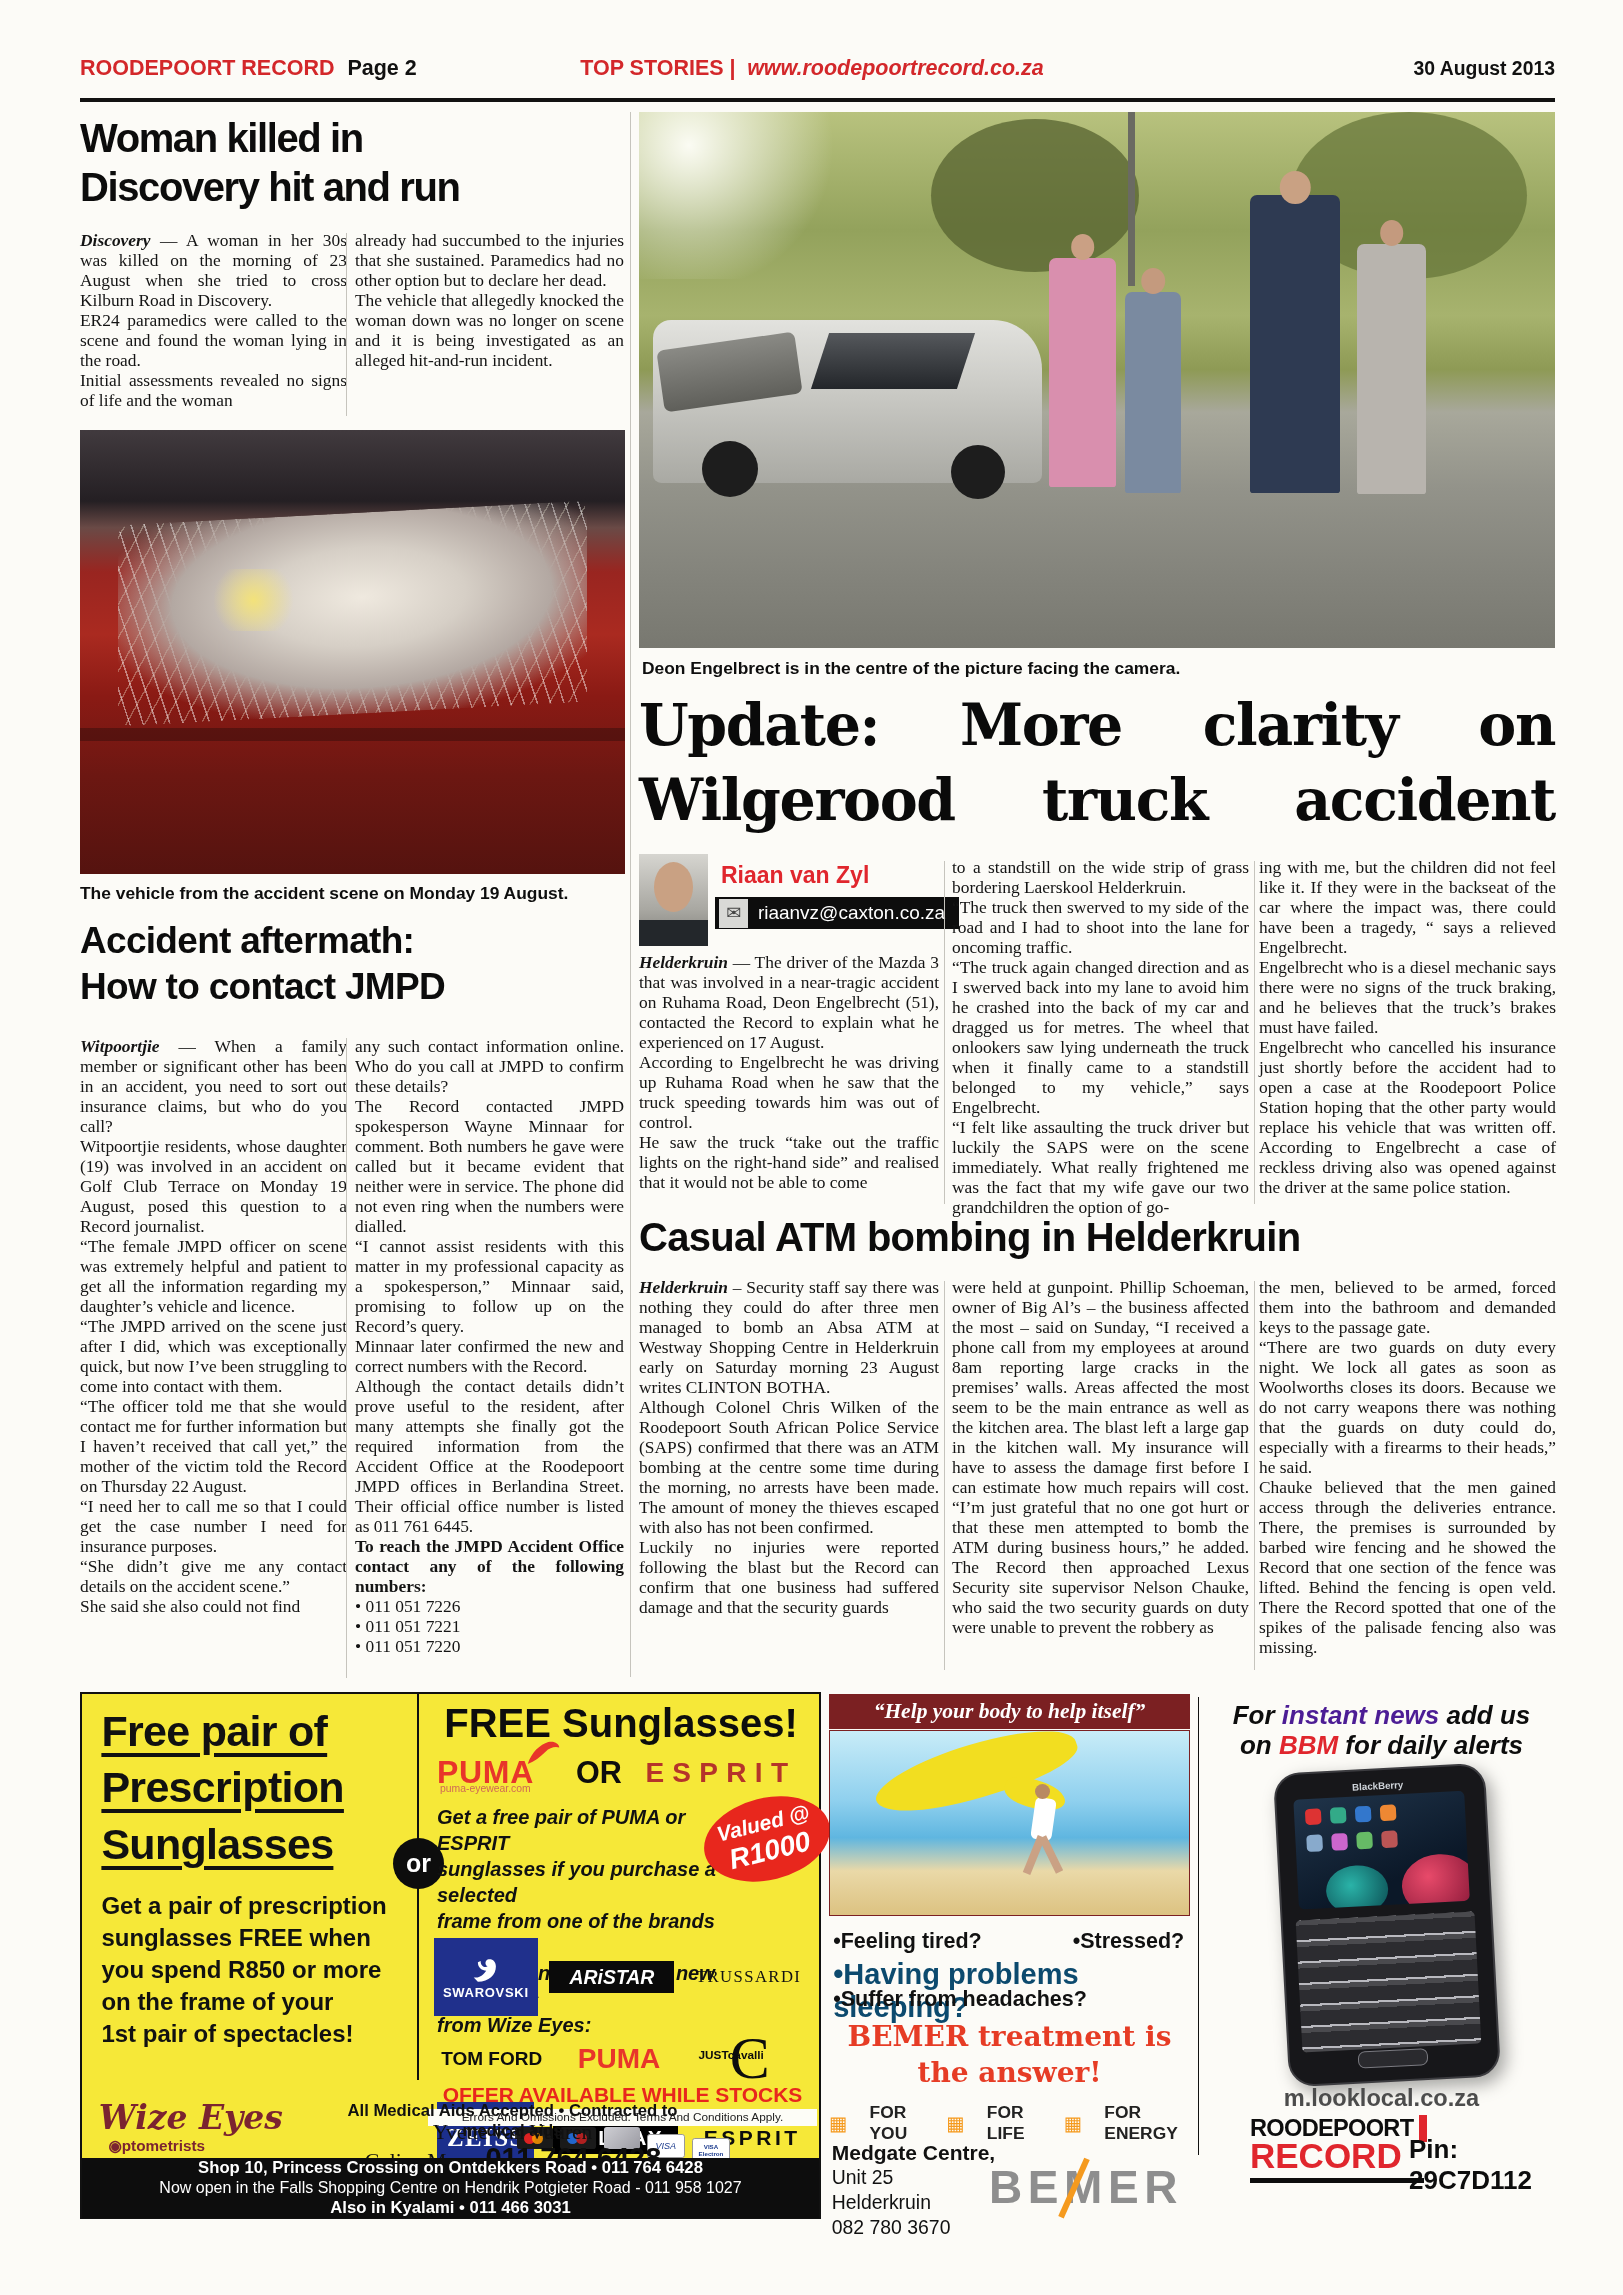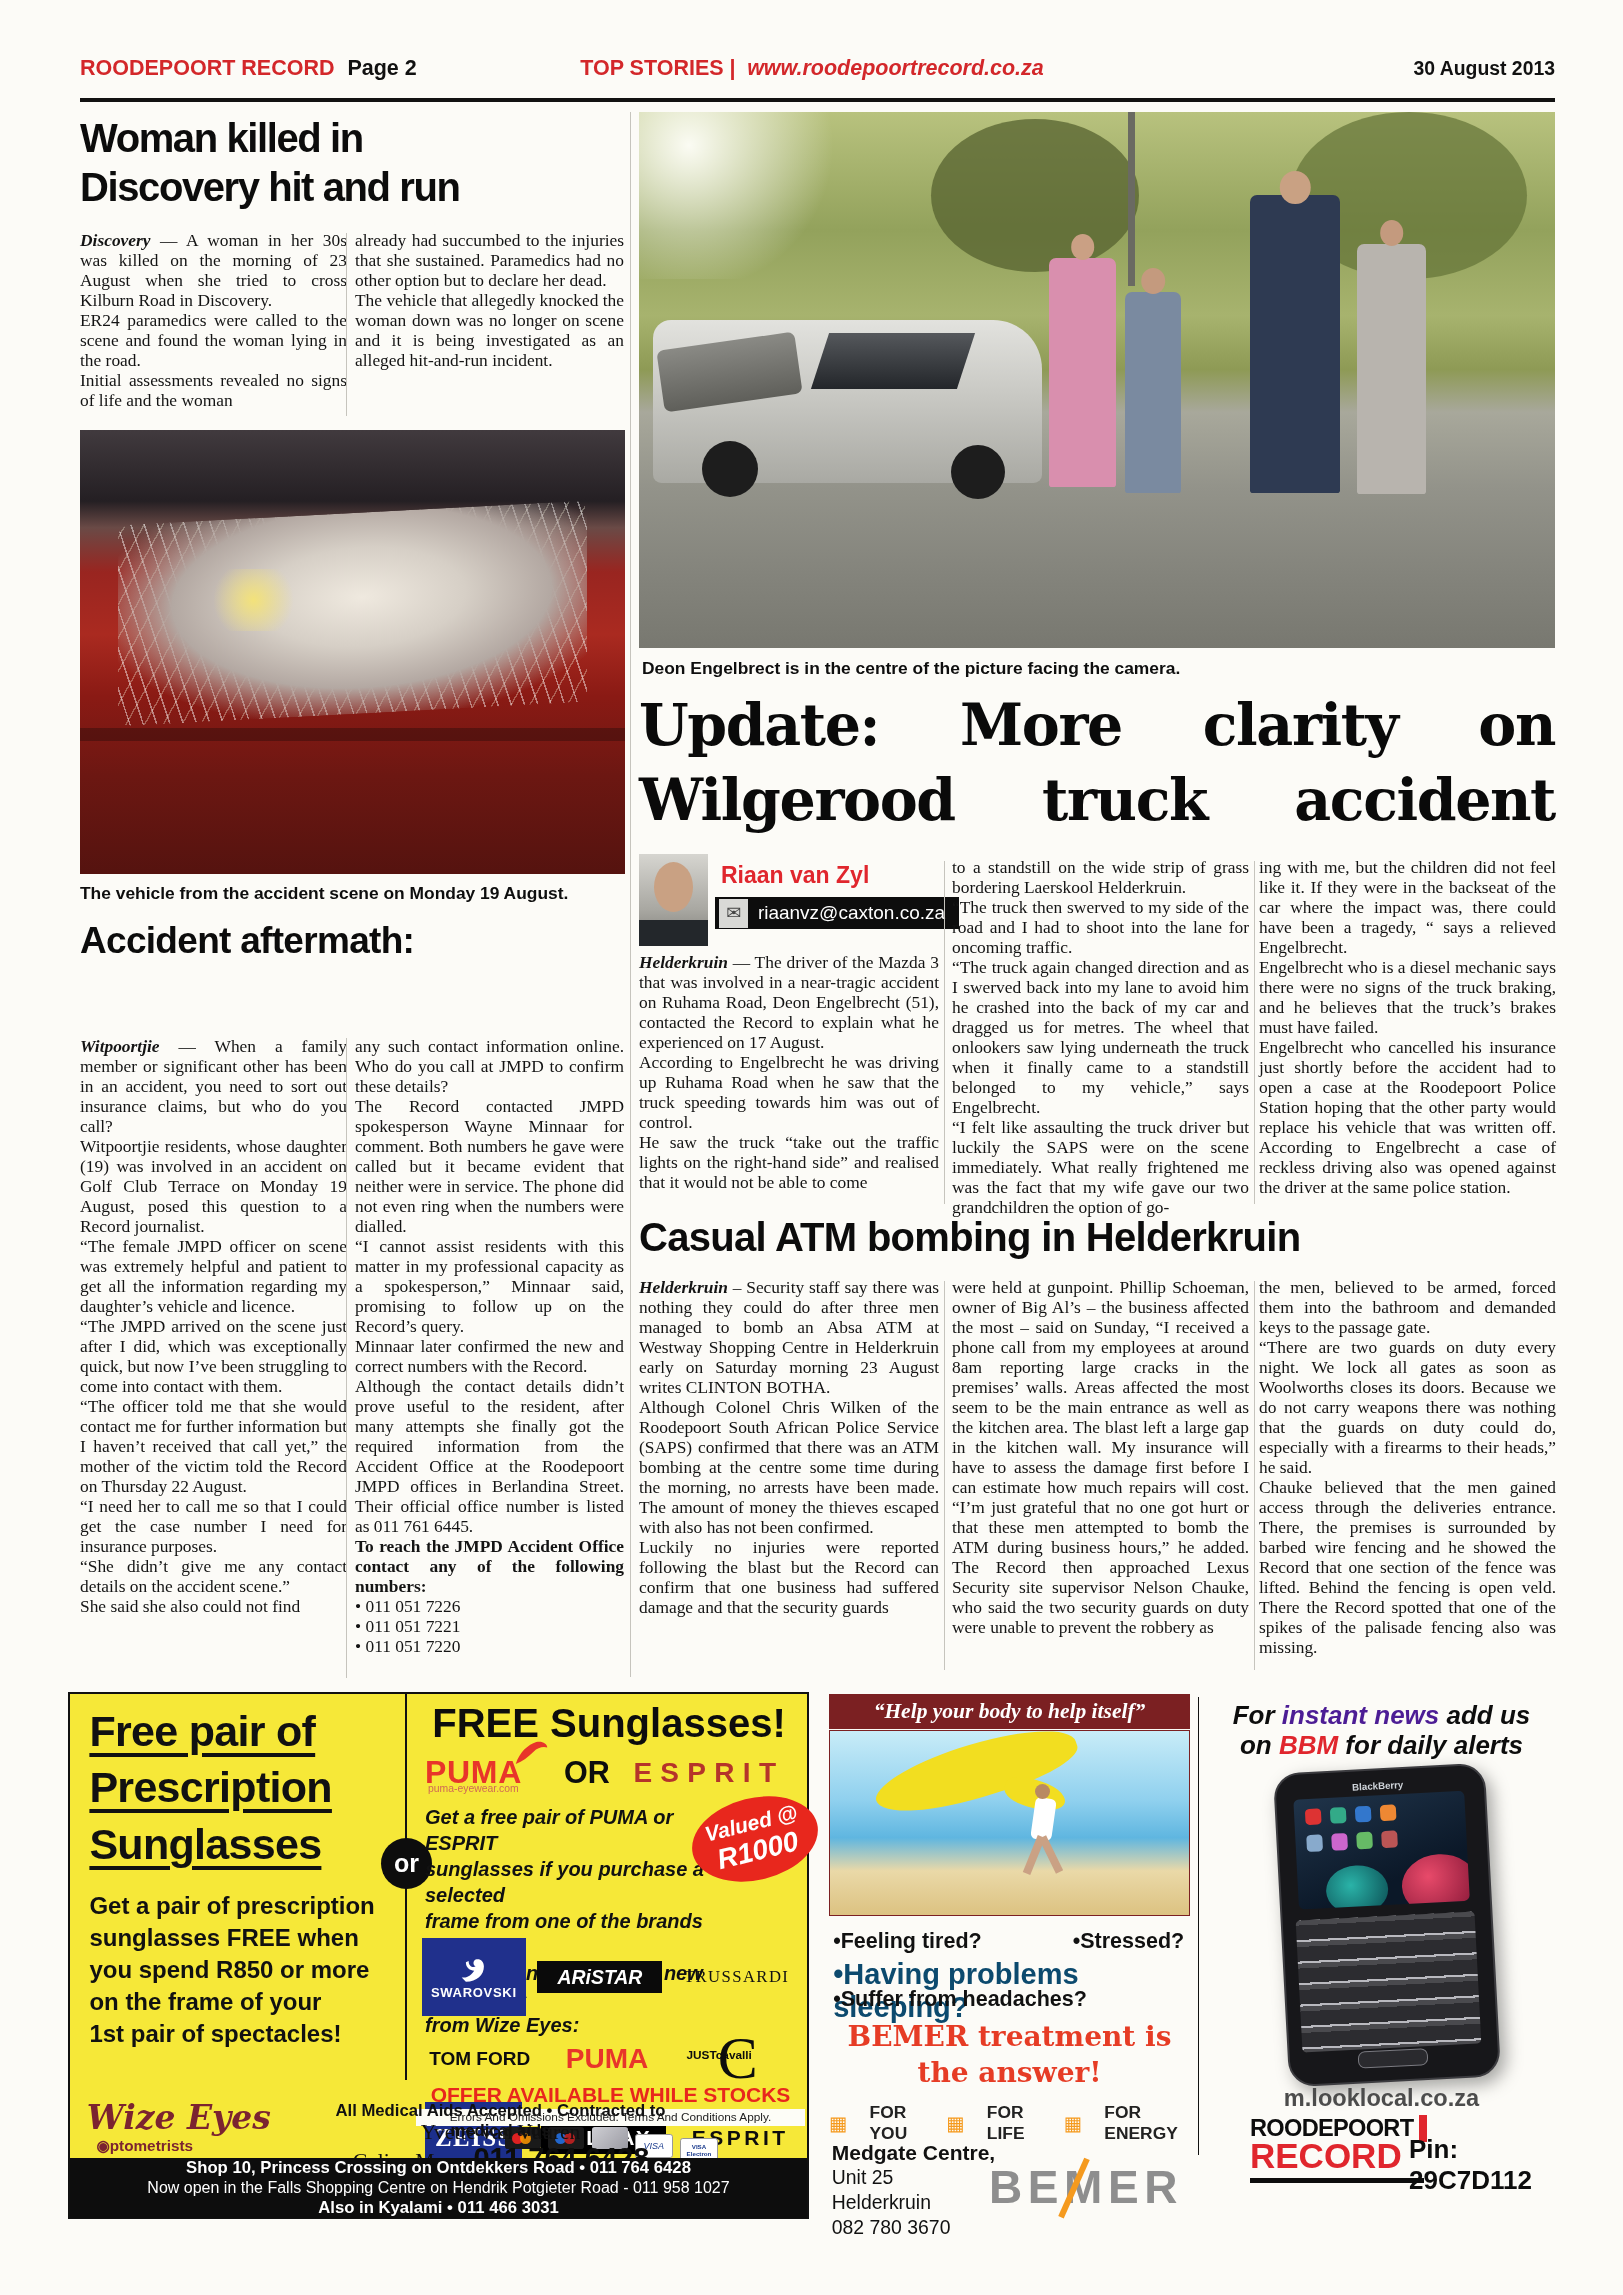--- a/index.html
+++ b/index.html
@@ -61,20 +61,21 @@
      radial-gradient(ellipse at 52% 42%,#efe9df 0%,#d6cfc6 30%,#b3a8a2 55%,rgba(150,140,135,0) 78%),
      repeating-linear-gradient(72deg,rgba(255,255,255,0) 0 11px,rgba(255,255,255,0.45) 11px 12.5px),
      repeating-linear-gradient(-60deg,rgba(255,255,255,0) 0 15.3px,rgba(255,255,230,0.3) 15.3px 16.7px);"></div>
   <div class="abs" style="left:125px;top:139px;width:97px;height:62px;background:radial-gradient(circle,#f3e27a 0%,rgba(243,226,122,0) 70%);"></div>
   <div class="abs" style="left:0;top:298px;width:545px;height:12.5px;background:#3a0f0c;opacity:.55;"></div>
 </div>
 <div class="abs caption" style="left:80px;top:883px;width:541px;">The vehicle from the accident scene on Monday 19 August.</div>
 
 <div class="abs headline" style="left:80px;top:918px;width:545px;font-size:37px;line-height:46px;letter-spacing:-0.7px;">
   <div>Accident aftermath:</div>
+  <div>How to contact JMPD</div>
 </div>
 <div class="abs body-col" style="left:80px;top:1036px;width:267px;height:646px;"><span class="dl">Witpoortjie</span><span> — When a family member or significant other has been in an accident, you need to sort out insurance claims, but who do you call?
 Witpoortjie residents, whose daughter (19) was involved in an accident on Golf Club Terrace on Monday 19 August, posed this question to a Record journalist.
 “The female JMPD officer on scene was extremely helpful and patient to get all the information regarding my daughter’s vehicle and licence.
 “The JMPD arrived on the scene just after I did, which was exceptionally quick, but now I’ve been struggling to come into contact with them.
 “The officer told me that she would contact me for further information but I haven’t received that call yet,” the mother of the victim told the Record on Thursday 22 August.
 “I need her to call me so that I could get the case number I need for insurance purposes.
 “She didn’t give me any contact details on the accident scene.”
 She said she also could not find</span></div>
 <div class="abs vrule" style="left:346px;top:1038px;height:640px;"></div>
@@ -151,21 +152,21 @@
 <div class="abs body-col" style="left:639px;top:1277px;width:300px;height:397px;"><span class="dl">Helderkruin</span><span> – Security staff say there was nothing they could do after three men managed to bomb an Absa ATM at Westway Shopping Centre in Helderkruin early on Saturday morning 23 August writes CLINTON BOTHA.
 Although Colonel Chris Wilken of the Roodepoort South African Police Service (SAPS) confirmed that there was an ATM bombing at the centre some time during the morning, no arrests have been made. The amount of money the thieves escaped with also has not been confirmed.
 Luckily no injuries were reported following the blast but the Record can confirm that one business had suffered damage and that the security guards</span></div>
 <div class="abs vrule" style="left:944px;top:1281px;height:389px;"></div>
 <div class="abs body-col" style="left:952px;top:1277px;width:297px;height:397px;">were held at gunpoint. Phillip Schoeman, owner of Big Al’s – the business affected the most – said on Sunday, “I received a phone call from my employees at around 8am reporting large cracks in the premises’ walls. Areas affected the most seem to be the main entrance as well as the kitchen area. The blast left a large gap in the kitchen wall. My insurance will have to assess the damage first before I can estimate how much repairs will cost. “I’m just grateful that no one got hurt or that these men attempted to bomb the ATM during business hours,” he added. The Record then approached Lexus Security site supervisor Nelson Chauke, who said the two security guards on duty were unable to prevent the robbery as</div>
 <div class="abs vrule" style="left:1254px;top:1281px;height:389px;"></div>
 <div class="abs body-col" style="left:1259px;top:1277px;width:297px;height:397px;">the men, believed to be armed, forced them into the bathroom and demanded keys to the passage gate.
 “There are two guards on duty every night. We lock all gates as soon as Woolworths closes its doors. Because we do not carry weapons there was nothing that the guards on duty could do, especially with a firearms to their heads,” he said.
 Chauke believed that the men gained access through the deliveries entrance. There, the premises is surrounded by barbed wire fencing and he showed the Record that one section of the fence was lifted. Behind the fencing is open veld. There the Record spotted that one of the spikes of the palisade fencing also was missing.</div>
 
-<div class="abs wize" style="left:68px;top:1692px;width:737px;height:523px;">
+<div class="abs wize" style="left:80px;top:1692px;width:737px;height:523px;">
   <div class="abs" style="left:335px;top:0;width:2.1px;height:386px;background:#111;"></div>
 
   <div class="abs wz-line" style="left:19.4px;top:12.5px;">Free pair of</div>
   <div class="abs wz-line" style="left:19.4px;top:69px;">Prescription</div>
   <div class="abs wz-line" style="left:19.4px;top:126px;">Sunglasses</div>
   <div class="abs" style="left:19.4px;top:196px;font-weight:800;font-size:24px;line-height:32px;white-space:pre-line;color:#111;">Get a pair of prescription
 sunglasses FREE when
 you spend R850 or more
 on the frame of your
 1st pair of spectacles!</div>

